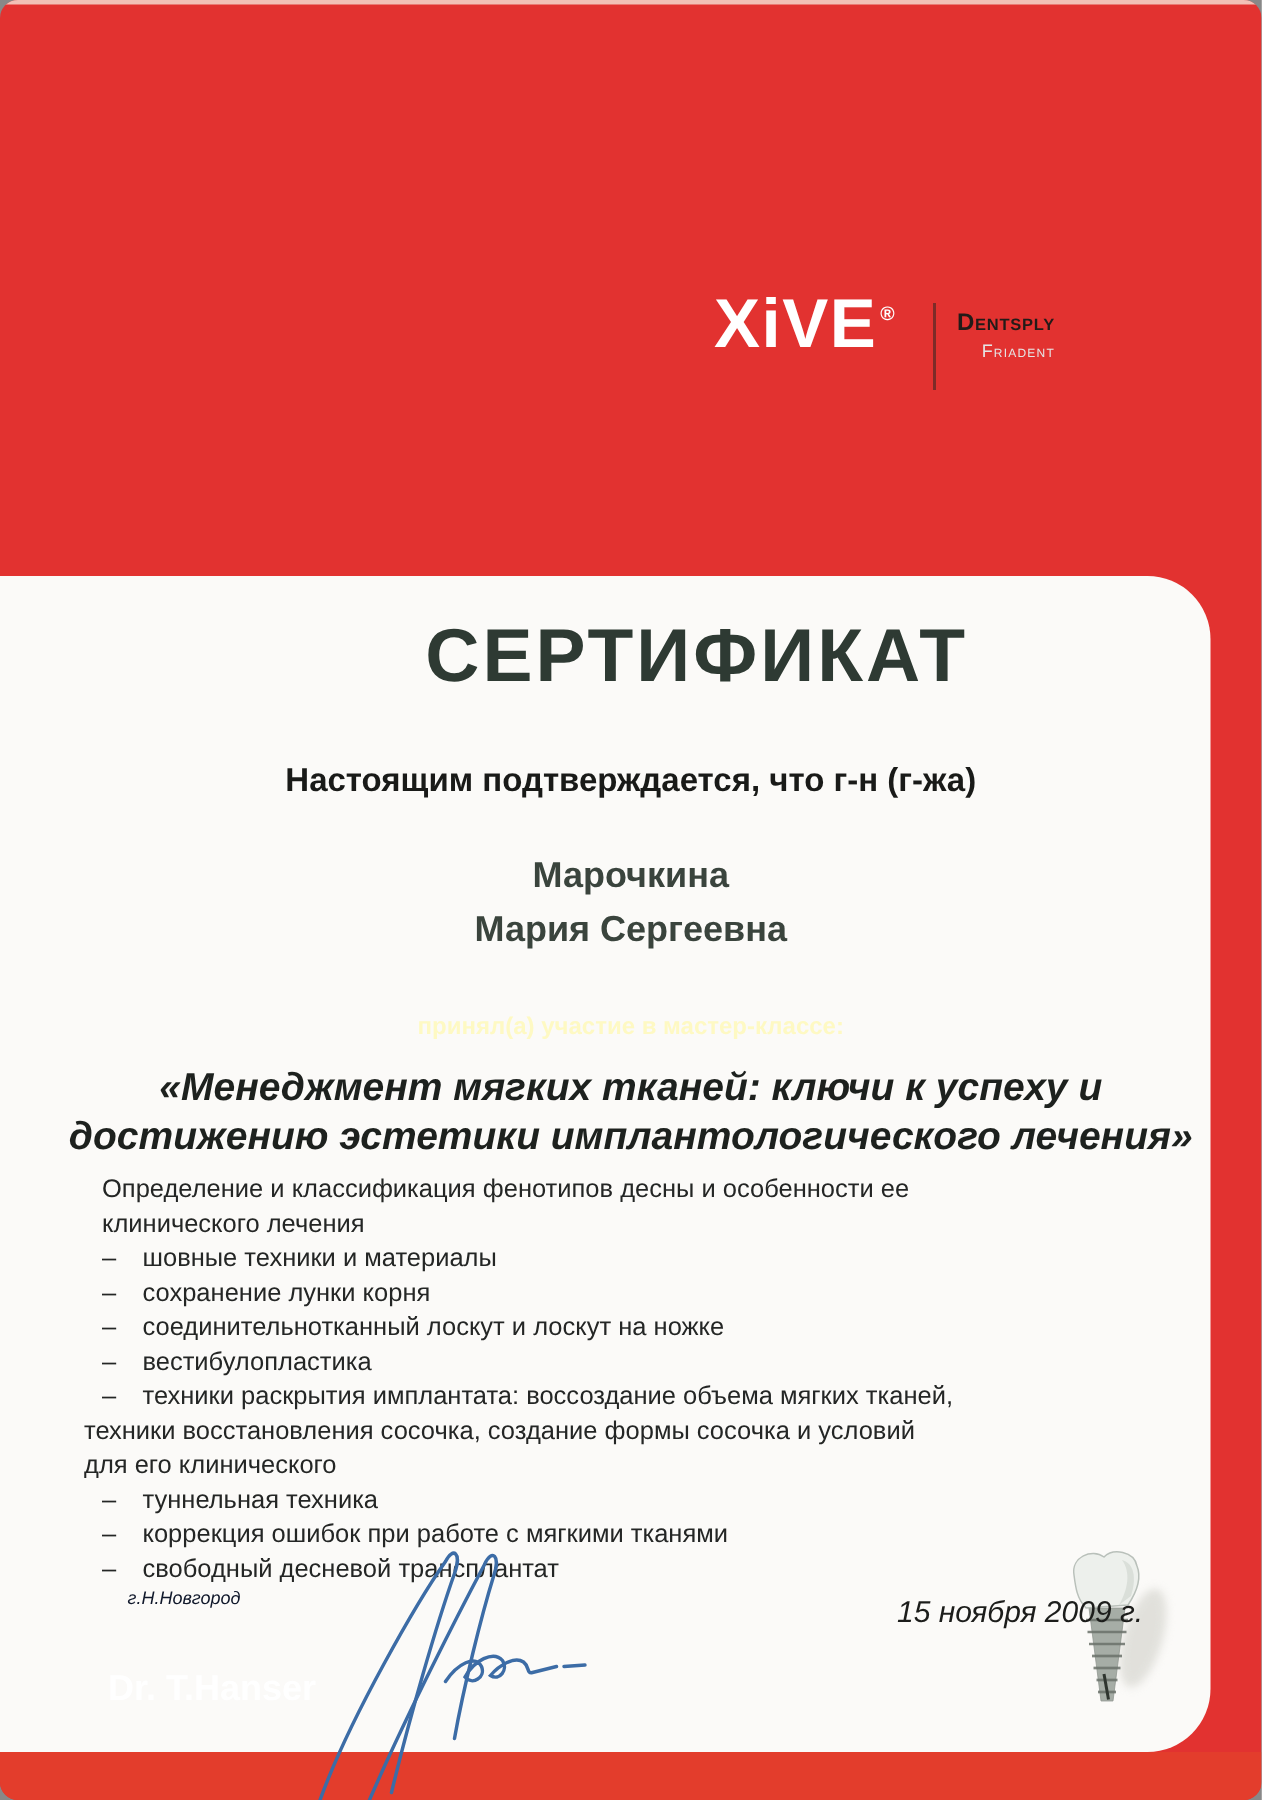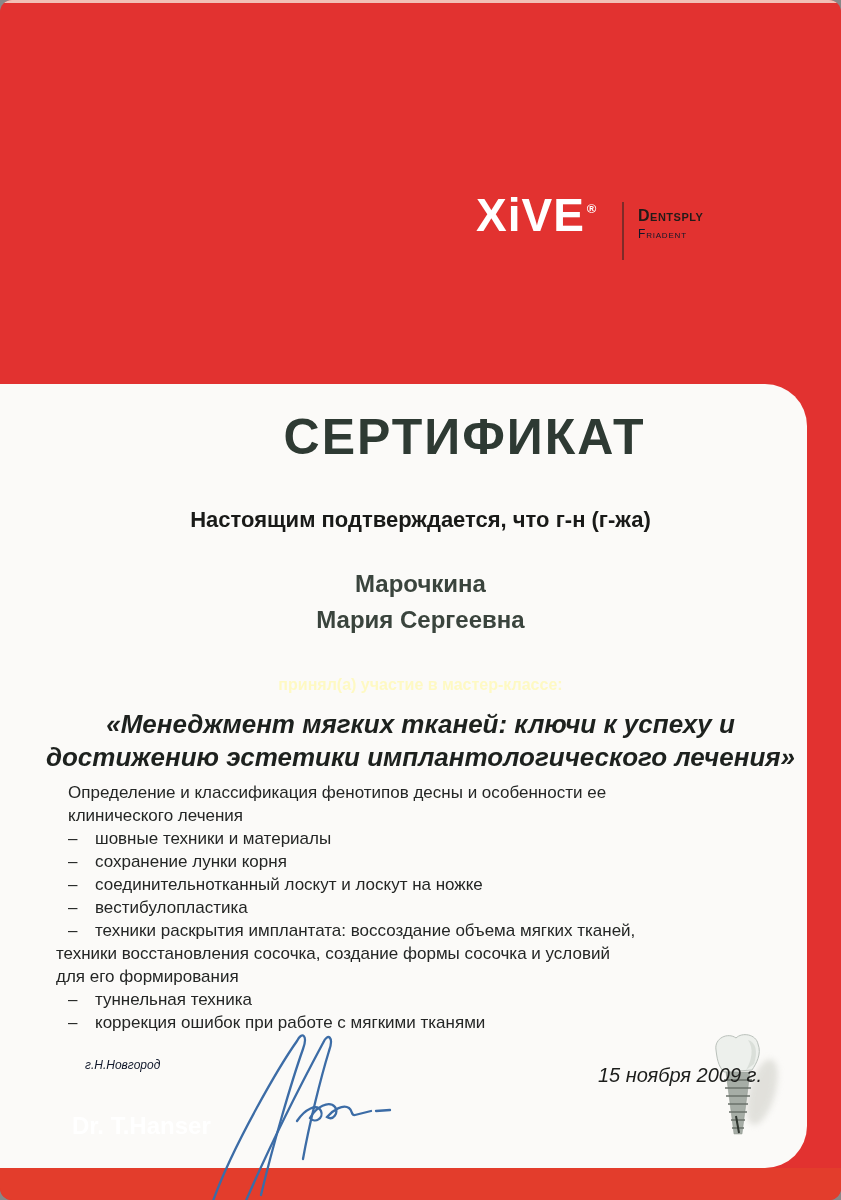--- a/index.html
+++ b/index.html
@@ -24,21 +24,21 @@
 
   
   .brand{
     position:absolute;left:476px;top:192px;
     color:#ffffff;font-weight:bold;font-size:46px;letter-spacing:1px;line-height:1;
   }
   .brand sup{font-size:13px;font-weight:bold;vertical-align:18px;letter-spacing:0;margin-left:2px;}
   .logo-divider{position:absolute;left:622px;top:202px;width:2px;height:58px;background:#7e2b28;}
   .partner{position:absolute;left:638px;top:208px;color:#221b18;line-height:1;}
   .partner .p1{font-size:16px;font-weight:bold;font-variant:small-caps;letter-spacing:.5px;}
-  .partner .p2{font-size:12px;font-weight:normal;font-variant:small-caps;letter-spacing:.8px;margin-top:4px;color:#0f172a;}
+  .partner .p2{font-size:12px;font-weight:normal;font-variant:small-caps;letter-spacing:.8px;margin-top:4px;color:#e5e5e5;text-align:right;}
 
   
   .panel{
     position:absolute;left:0;top:384px;width:807px;height:784px;
     background:var(--panel-white);
     border-radius:0 42px 42px 0;
   }
 
   .center-line{position:absolute;left:0;width:841px;text-align:center;color:var(--text-ink);}
   .title{top:408px;font-size:50px;font-weight:bold;letter-spacing:2px;color:var(--title-ink);margin-left:44px;}
@@ -94,23 +94,24 @@
 
   <div class="topics-block">
     <div class="line">Определение и классификация фенотипов десны и особенности ее  клинического лечения</div>
     <div id="topics">
         <div class="line"><span class="dash">–</span>шовные техники и материалы</div>
         <div class="line"><span class="dash">–</span>сохранение лунки корня</div>
         <div class="line"><span class="dash">–</span>соединительнотканный лоскут и лоскут на ножке</div>
         <div class="line"><span class="dash">–</span>вестибулопластика</div>
         <div class="line"><span class="dash">–</span>техники раскрытия имплантата: воссоздание объема мягких тканей,</div>
         <div class="line indent">техники восстановления сосочка, создание формы сосочка и условий</div>
-        <div class="line indent">для его формирования</div>
+        <div class="line indent">для его клинического</div>
         <div class="line"><span class="dash">–</span>туннельная техника</div>
         <div class="line"><span class="dash">–</span>коррекция ошибок при работе с мягкими тканями</div>
+        <div class="line"><span class="dash">–</span>свободный десневой трансплантат</div>
       </div>
   </div>
 
   <div class="city">г.Н.Новгород</div>
   <div class="signer">Dr. T.Hanser</div>
   <div class="date">15 ноября 2009 г.</div>
 
   <svg class="signature" viewBox="0 0 220 178">
     <g fill="none" stroke="#3c6ca6" stroke-width="2.3" stroke-linecap="round">
       <path d="M28,176 C48,120 95,40 112,16 C117,6 123,10 118,24 C106,58 88,120 76,170"></path>

